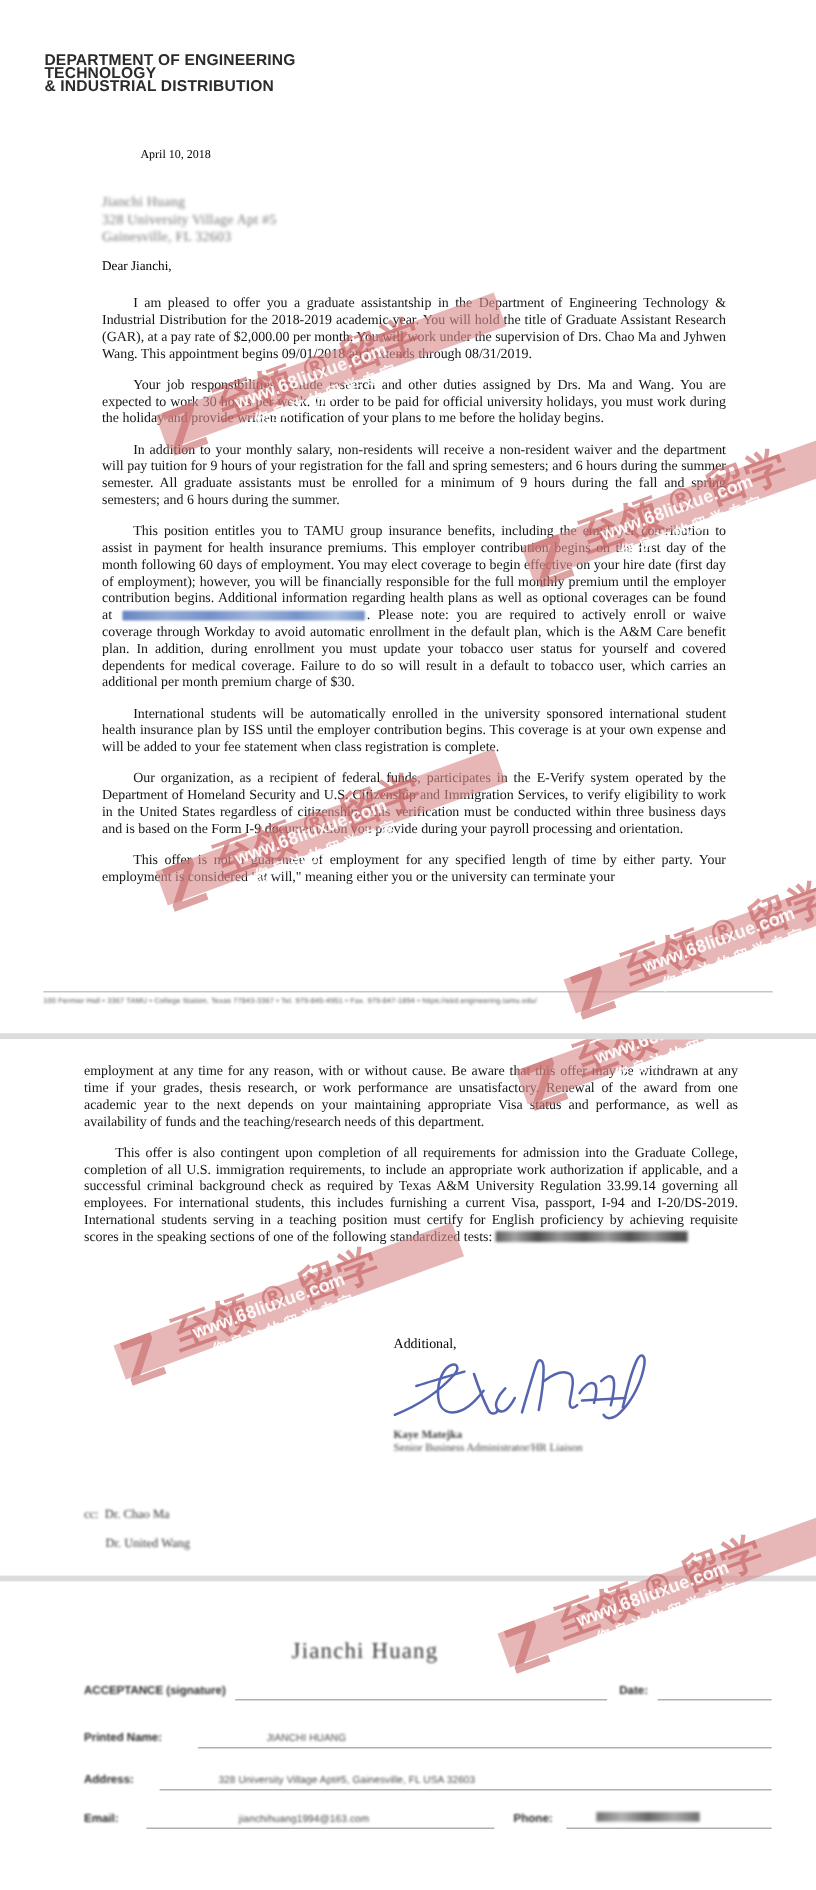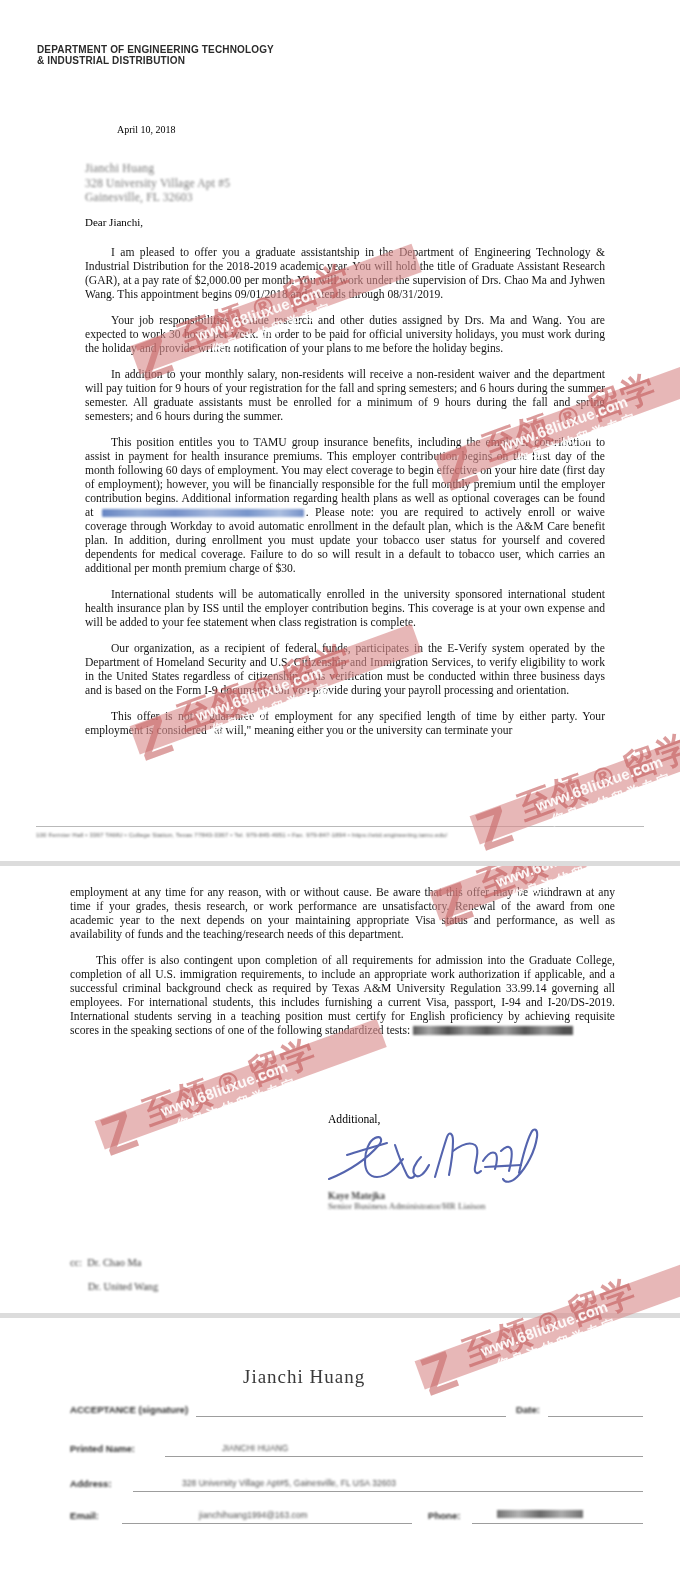--- a/index.html
+++ b/index.html
@@ -15,21 +15,21 @@
   .page2{top:866px;height:448px;}
   .page3{top:1318px;height:257px;}
   .page-gap{position:absolute;left:0;width:680px;height:5px;background:#dcdcdc;}
   .gap1{top:861px;}
   .gap2{top:1313px;}
 
   
   .letterhead{position:absolute;top:44px;left:37px;width:300px;}
   .lh-line{
     font-family:"Liberation Sans", sans-serif;
-    font-weight:bold;font-size:10px;letter-spacing:.15px;
+    font-weight:bold;font-size:13px;letter-spacing:.15px;
     color:#2b2b2b;line-height:11px;text-transform:uppercase;
   }
   .logo{
     position:absolute;top:43px;left:472px;width:178px;height:42px;
     background:#4a2326;border:1px solid #c9c2c2;
     display:flex;align-items:center;box-sizing:border-box;
   }
   .logo-mark{
     width:52px;height:100%;display:flex;align-items:center;justify-content:center;
     color:#fff;font-family:"Liberation Serif",serif;font-weight:bold;font-size:17px;

